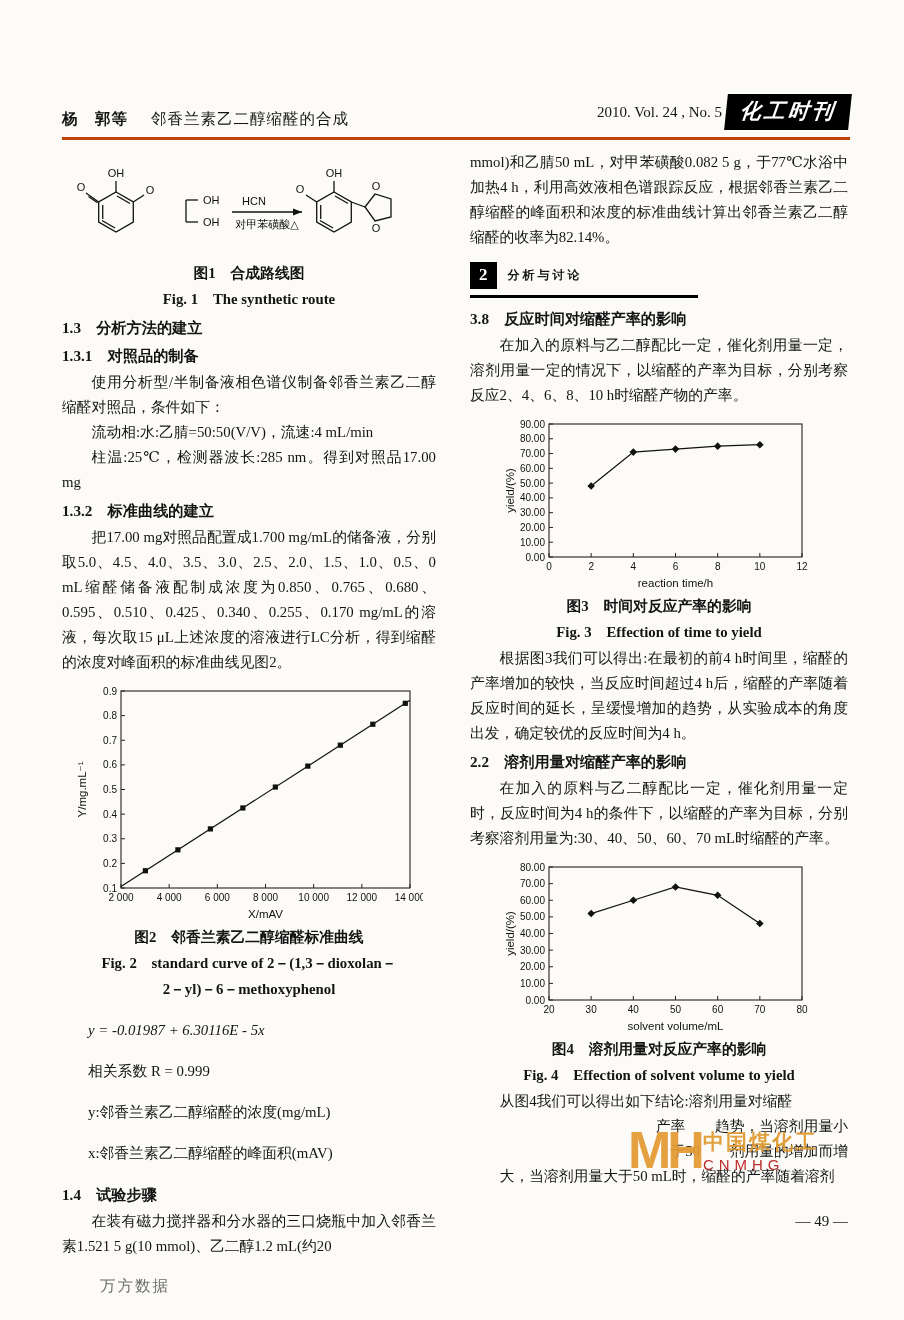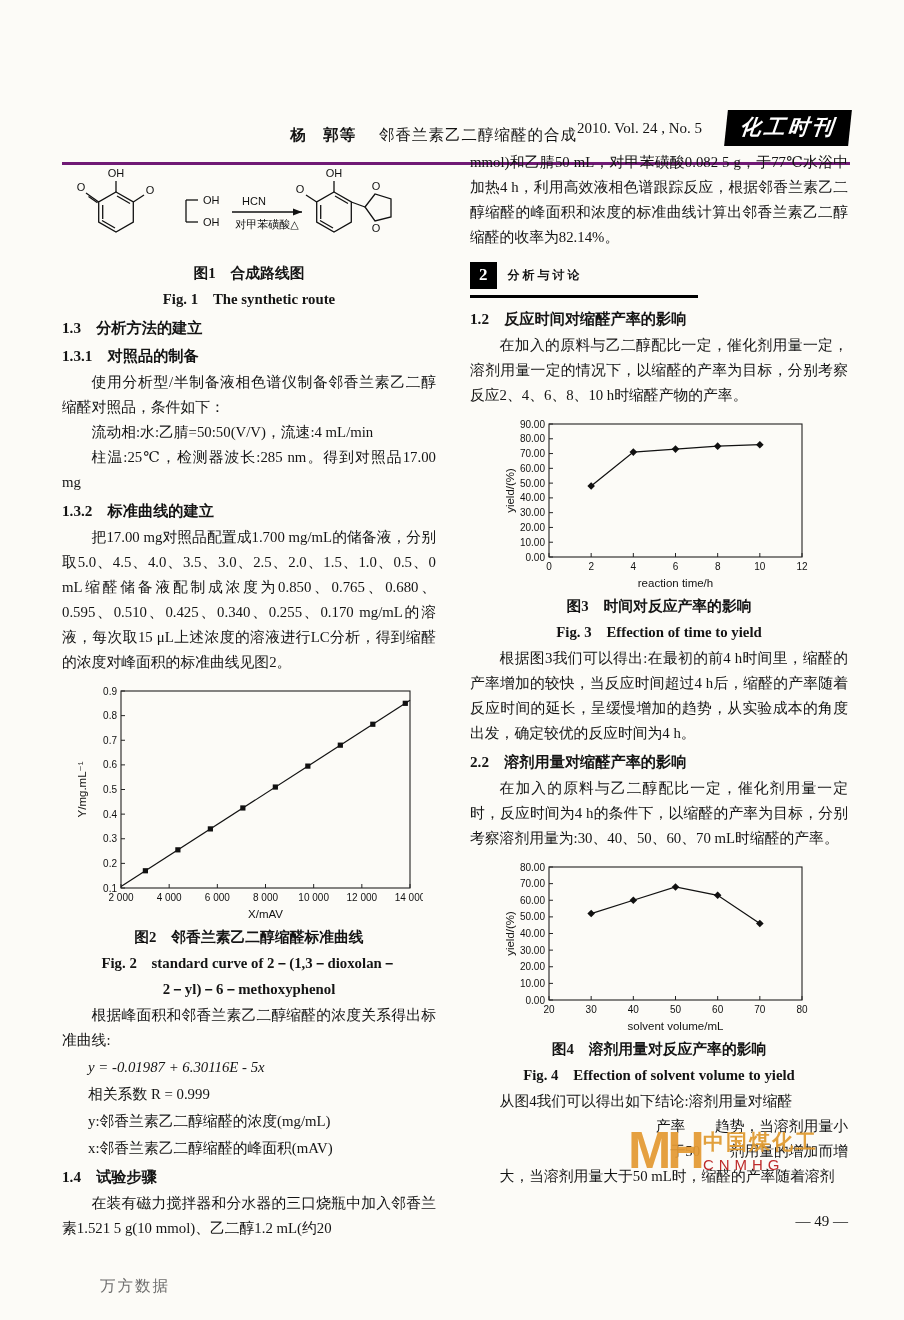--- a/index.html
+++ b/index.html
@@ -1,40 +1,40 @@
 <!DOCTYPE html>
 <html><head>
 <meta charset="utf-8">
 <style>
   html,body{margin:0;padding:0;background:#d8d6d0;}
   .page{position:relative;width:904px;height:1320px;margin:0 auto;background:#fcfbf7;
         font-family:"Liberation Serif","DejaVu Serif",serif;color:#141414;overflow:hidden;}
   
-  .hdr{position:absolute;left:62px;top:94px;width:788px;display:flex;justify-content:flex-end;
-       align-items:flex-end;border-bottom:3px solid #701a75;padding-bottom:16px;}
+  .hdr{position:absolute;left:62px;top:94px;width:788px;display:flex;justify-content:space-between;
+       align-items:flex-end;border-bottom:3px solid #c2410c;padding-bottom:7px;}
   .hdr-left{font-size:15.5px;letter-spacing:1px;}
   .hdr-left .authors{font-weight:bold;margin-right:18px;}
-  .hdr-right{display:flex;align-items:center;gap:24px;margin-top:16px;}
+  .hdr-right{display:flex;align-items:center;gap:4px;}
   .issue{font-size:15px;}
   .logo{background:#000;color:#fff;font-style:italic;font-weight:bold;font-size:21px;
         padding:3px 14px 5px;transform:skewX(-6deg);letter-spacing:3px;}
   
   .col{position:absolute;top:150px;font-size:14.8px;line-height:25px;text-align:justify;}
   .col-left{left:62px;width:374px;}
   .col-right{left:470px;width:378px;}
   p{margin:0;}
   .indent{text-indent:2em;}
   h4{margin:3px 0 2px;font-size:15.2px;font-weight:bold;}
   .figcap{text-align:center;font-weight:bold;margin:1px 0;font-size:14.8px;}
   .chartwrap{display:flex;justify-content:center;margin:7px 0 3px;}
   svg text{font-family:"Liberation Sans","DejaVu Sans",sans-serif;fill:#111;}
   .scheme{display:block;margin:2px auto 0;}
   .scheme text{font-size:11px;}
   .eqs{padding-left:26px;}
-  .eqs p{margin:2px 0;}
+  .eqs p{margin:16px 0;}
   .eq-main{font-style:italic;}
   
   .sec2{display:flex;align-items:center;gap:11px;border-bottom:3.5px solid #000;width:228px;
         padding-bottom:6px;margin:12px 0 8px;}
   .sec2 .num{background:#000;color:#fff;font-weight:bold;padding:0 9px 2px;font-size:17px;}
   .sec2 .t{font-weight:bold;font-size:12px;letter-spacing:3px;}
   .gapline{display:flex;justify-content:flex-end;}
   .pagenum{text-align:right;margin-top:20px;font-size:15px;}
   
   .wm{position:absolute;left:628px;top:1124px;display:flex;align-items:center;gap:2px;
@@ -161,40 +161,39 @@
           <rect x="295.2153333333333" y="39.643749999999976" width="5.2" height="5.2" fill="#111"></rect>
           <rect x="327.70374999999996" y="18.7125" width="5.2" height="5.2" fill="#111"></rect>
           <text x="190.5" y="236" text-anchor="middle" font-size="11.5">X/mAV</text>
           <text transform="translate(11 107.5) rotate(-90)" text-anchor="middle" font-size="11.5">Y/mg.mL⁻¹</text>
         </svg>
     </div>
     <p class="figcap">图2　邻香兰素乙二醇缩醛标准曲线</p>
     <p class="figcap">Fig. 2　standard curve of 2－(1,3－dioxolan－</p>
     <p class="figcap">2－yl)－6－methoxyphenol</p>
 
-    <p class="indent">根据峰面积和邻香兰素乙二醇缩醛的浓度关系得出标准曲线:</p>
     <div class="eqs">
       <p class="eq-main">y = -0.01987 + 6.30116E - 5x</p>
       <p>相关系数 R = 0.999</p>
       <p>y:邻香兰素乙二醇缩醛的浓度(mg/mL)</p>
       <p>x:邻香兰素乙二醇缩醛的峰面积(mAV)</p>
     </div>
     <h4>1.4　试验步骤</h4>
     <p class="indent">在装有磁力搅拌器和分水器的三口烧瓶中加入邻香兰素1.521 5 g(10 mmol)、乙二醇1.2 mL(约20</p>
   </div>
 
   <div class="col col-right">
     <p>mmol)和乙腈50 mL，对甲苯磺酸0.082 5 g，于77℃水浴中加热4 h，利用高效液相色谱跟踪反应，根据邻香兰素乙二醇缩醛的峰面积和浓度的标准曲线计算出邻香兰素乙二醇缩醛的收率为82.14%。</p>
 
     <div class="sec2">
       <span class="num">2</span>
       <span class="t">分析与讨论</span>
     </div>
 
-    <h4>1.2　反应时间对缩醛产率的影响</h4>
+    <h4>3.8　反应时间对缩醛产率的影响</h4>
     <p class="indent">在加入的原料与乙二醇配比一定，催化剂用量一定，溶剂用量一定的情况下，以缩醛的产率为目标，分别考察反应2、4、6、8、10 h时缩醛产物的产率。</p>
 
     <div class="chartwrap">
       <svg width="312" height="176">
           <rect x="46" y="9" width="253" height="133" fill="none" stroke="#222" stroke-width="1.1"></rect>
           <line x1="46" y1="142" x2="50" y2="142" stroke="#222" stroke-width="1"></line>
           <text x="42" y="145.5" text-anchor="end" font-size="10">0.00</text>
           <line x1="46" y1="127.22222222222223" x2="50" y2="127.22222222222223" stroke="#222" stroke-width="1"></line>
           <text x="42" y="130.72222222222223" text-anchor="end" font-size="10">10.00</text>
           <line x1="46" y1="112.44444444444444" x2="50" y2="112.44444444444444" stroke="#222" stroke-width="1"></line>

